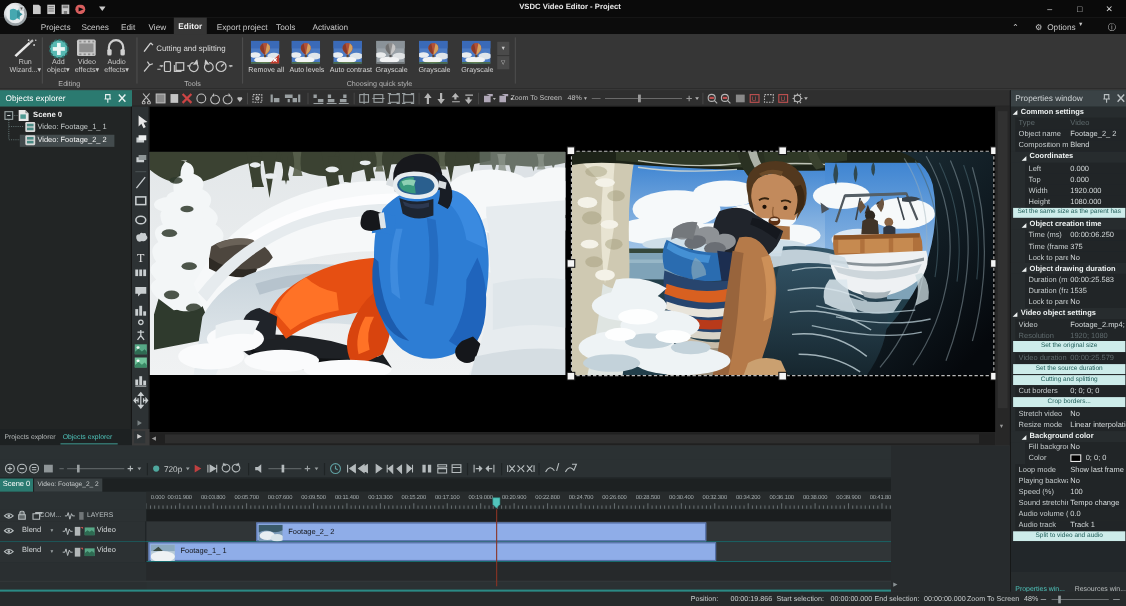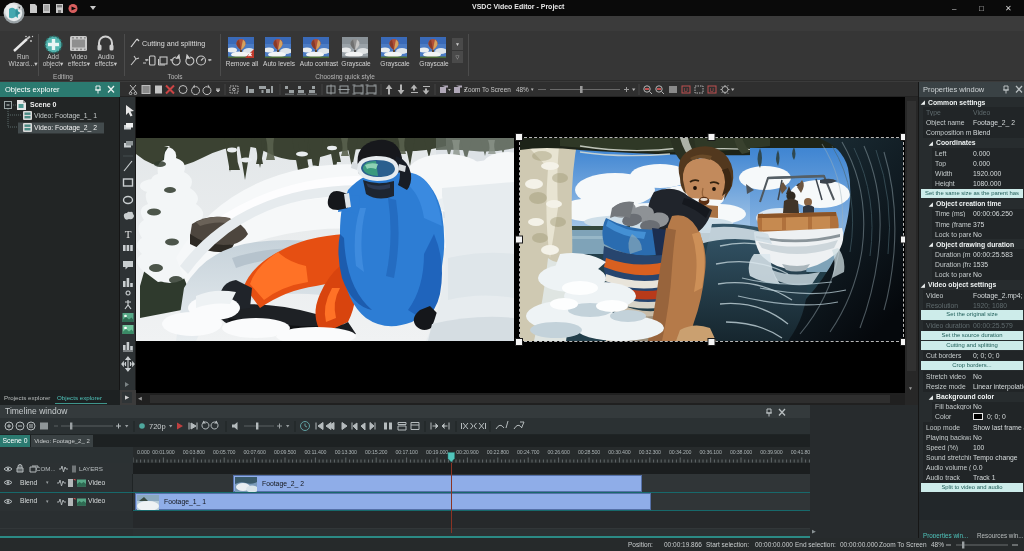--- a/index.html
+++ b/index.html
@@ -89,20 +89,35 @@
           <rect x="14" y="1.5" width="5" height="1"></rect>
           <rect x="14" y="3.5" width="5" height="1"></rect>
           <rect x="14" y="5.5" width="5" height="1"></rect>
           <rect x="27" y="1" width="5" height="2.4"></rect>
           <rect x="28" y="6" width="3" height="3"></rect>
         </g>
       <circle cx="43" cy="4.5" r="4.5" fill="#d95f5f"></circle>
         <path d="M41.5 2.5 L46 4.5 L41.5 6.5z" fill="#0a0a0a"></path>
       <path d="M60 2 h6 l-3 4z" fill="#c9c9c9"></path>
     </svg>
+  </div>
+  <div class="abs" id="menubar">
+    <span class="menuitem" style="left:37px;">Projects</span>
+    <span class="menuitem" style="left:74px;">Scenes</span>
+    <span class="menuitem" style="left:110px;">Edit</span>
+    <span class="menuitem" style="left:135px;">View</span>
+    <span class="menuitem" style="left:197px;">Export project</span>
+    <span class="menuitem" style="left:251px;">Tools</span>
+    <span class="menuitem" style="left:284px;">Activation</span>
+    <div id="menu-editor">Editor</div>
+    <span class="menuitem" style="left:920px;">⌃</span>
+    <span class="menuitem" style="left:941px;">⚙</span>
+    <span class="menuitem" style="left:952px;">Options</span>
+    <span class="menuitem" style="left:980px;font-size:5px;">▼</span>
+    <span class="menuitem" style="left:1007px;">ⓘ</span>
   </div>
   <div class="abs" id="ribbon">
 
     <svg class="abs" style="left:12px;top:4px;" width="22" height="18" viewBox="0 0 22 18">
       <line x1="2" y1="16" x2="15" y2="4" stroke="#e8e8e8" stroke-width="2.4"></line>
       <line x1="15" y1="4" x2="18" y2="1.5" stroke="#bdbdbd" stroke-width="2"></line>
       <circle cx="19" cy="6" r="0.9" fill="#cfcfcf"></circle>
         <circle cx="14" cy="1.5" r="0.8" fill="#cfcfcf"></circle>
         <circle cx="20.5" cy="1.5" r="0.7" fill="#cfcfcf"></circle>
     </svg>
@@ -903,26 +918,20 @@
         <span class="lab" style="left:3px;width:45px;overflow:hidden;white-space:nowrap;">Audio track</span>
         <span class="val" style="left:50px;">Track 1</span>
       </div>
     <div class="pbtn" style="top:400.9px;">Split to video and audio</div>
     <div class="abs" style="left:0;top:410px;width:106px;height:28px;background:#22272a;"></div>
     <span class="abs" style="left:4px;top:450px;font-size:6.3px;color:#4fc3ba;">Properties win...</span>
     <div class="abs" style="left:2px;top:459px;width:52px;height:1.5px;background:#3f958c;"></div>
     <span class="abs" style="left:58px;top:450px;font-size:6.3px;color:#b9bdbd;white-space:nowrap;">Resources win...</span>
 </div>
   <div class="abs" id="timeline">
-    <div id="tl-head">Timeline window
-      <svg class="abs" style="left:764px;top:3px;" width="24" height="9" viewBox="0 0 24 9">
-        <path d="M3 1 h4 v4 h-4z M5 5 v3.5 M2 5 h6" stroke="#b9bfc1" stroke-width="1" fill="none"></path>
-        <path d="M15 1 L21 7.5 M21 1 L15 7.5" stroke="#b9bfc1" stroke-width="1.3"></path>
-      </svg>
-    </div>
     <div id="tl-toolbar">
       <svg class="abs" style="left:4px;top:2px;" width="540" height="13" viewBox="0 0 540 13">
         <g stroke="#b5bbbd" fill="none" stroke-width="1">
           <circle cx="5" cy="6" r="4"></circle>
             <path d="M3 6 h4 M5 4 v4"></path>
           <circle cx="16" cy="6" r="4"></circle>
             <path d="M14 6 h4"></path>
           <circle cx="27" cy="6" r="4"></circle>
             <path d="M25 5 h4 M25 7 h4"></path>
           <rect x="36" y="2.5" width="8" height="7" fill="#8f9698" stroke="none"></rect>

